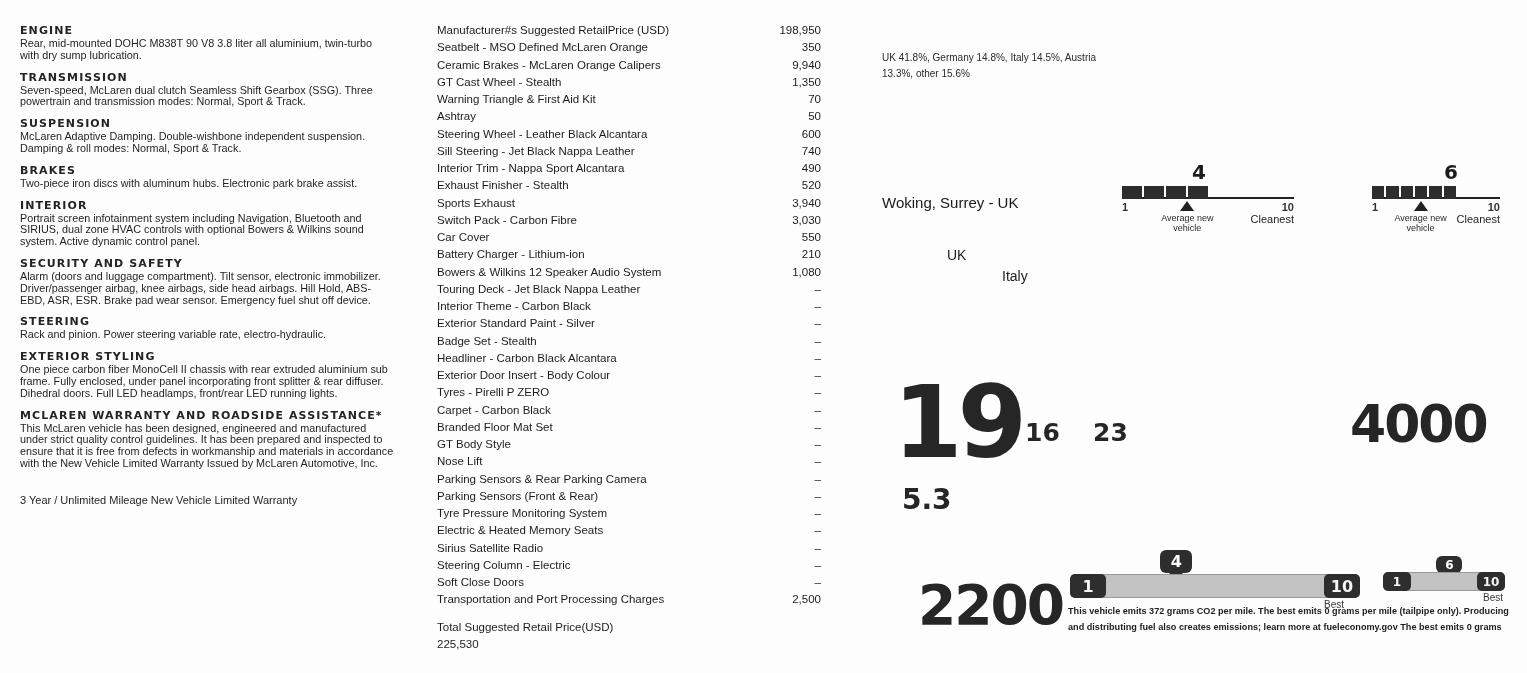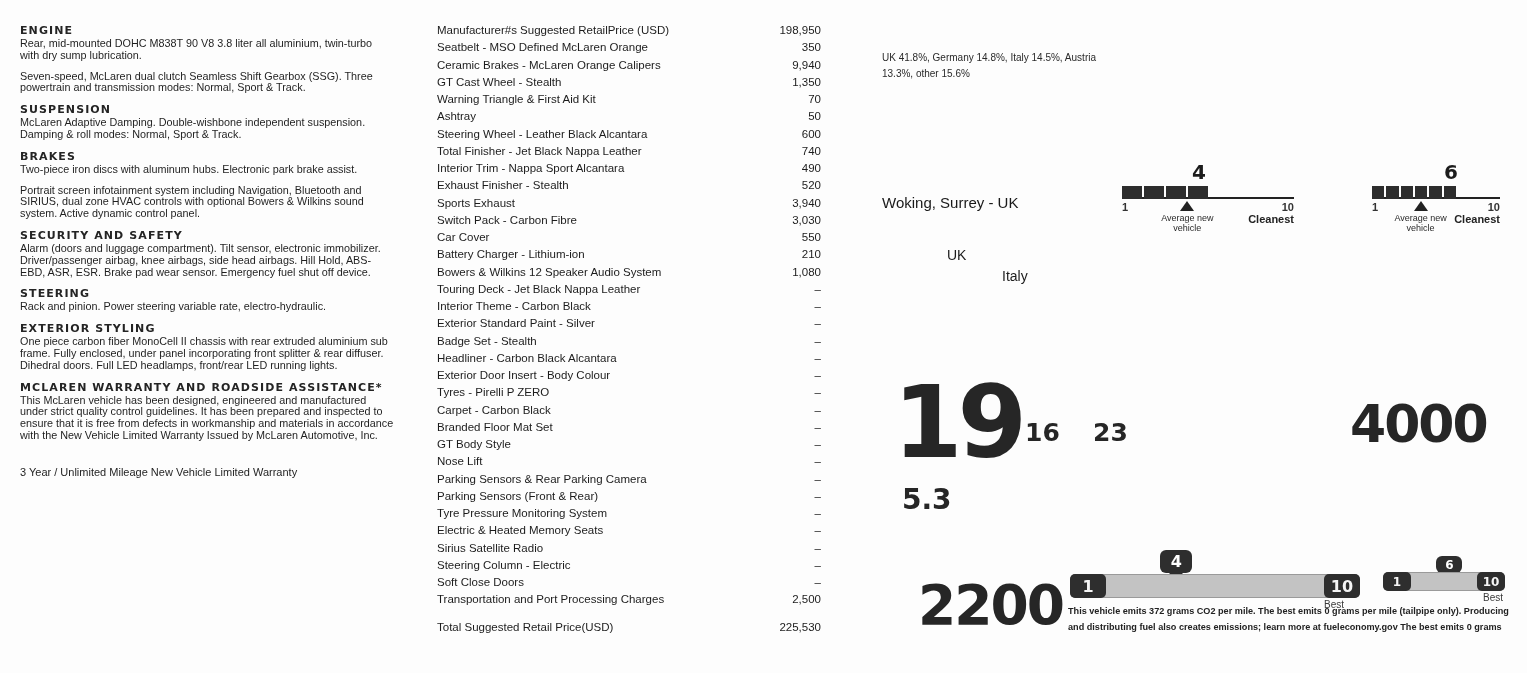--- a/index.html
+++ b/index.html
@@ -15,21 +15,21 @@
     font-family:"DejaVu Sans", sans-serif; font-size:11px; font-weight:700;
     letter-spacing:1.1px; color:#242424; margin-bottom:1px;
   }
   .spec-body { font-size:10.8px; line-height:11.8px; color:#1f1f1f; }
   .warranty-note { margin-top:24px; font-size:11px; color:#1f1f1f; }
   
   .col-mid { position:absolute; left:437px; top:22px; width:384px; }
   .price-row { display:flex; justify-content:space-between; height:17.25px; }
   .price-label { font-size:11.5px; line-height:17.25px; white-space:nowrap; }
   .price-value { font-size:11.5px; line-height:17.25px; text-align:right; }
-  .price-total { display:flex; justify-content:space-between; margin-top:10px; }
+  .price-total { display:flex; justify-content:space-between; margin-top:10px;flex-direction:column; }
   .price-total span { font-size:11.5px; line-height:17px; }
   
   .abs { position:absolute; }
   .market-share { left:882px; top:50px; width:240px; font-size:10px; line-height:16px; color:#2a2a2a; }
   .assembly { left:882px; top:194px; font-size:15px; color:#1a1a1a; }
   .country-uk { left:947px; top:247px; font-size:14px; }
   .country-italy { left:1002px; top:268px; font-size:14px; }
   .big-num { font-family:"DejaVu Sans", sans-serif; font-weight:700; color:#262626; }
   .mpg-main { left:893px; top:380px; font-size:100px; line-height:0.85; letter-spacing:-5px; }
   .mpg-city { left:1025px; top:418px; font-size:25px; }
@@ -45,21 +45,21 @@
   .scale .bar { position:absolute; top:24px; left:0; right:0; height:15px; }
   .scale .bar .line { position:absolute; left:0; right:0; bottom:0; height:2px; background:#222; }
   .scale .sq { position:absolute; bottom:0; background:#2d2d2d; }
   .scale .minmax { position:absolute; top:41px; left:0; right:0; display:flex; justify-content:space-between;
                    font-size:11px; font-weight:700; color:#333; }
   .scale .tri { position:absolute; top:41px; left:38%; transform:translateX(-50%);
                 width:0; height:0; border-left:7px solid transparent; border-right:7px solid transparent;
                 border-bottom:10px solid #222; }
   .scale .avg { position:absolute; top:53px; left:38%; width:70px; margin-left:-35px;
                 font-size:9px; line-height:10px; text-align:center; color:#2a2a2a; }
-  .scale .clean { position:absolute; top:53px; right:0; font-size:11px; font-weight:700; color:#222; }
+  .scale .clean { position:absolute; top:53px; right:0; font-size:11px; font-weight:400; color:#222; }
   
   .bbar { position:absolute; }
   .bbar-1 { left:1070px; top:550px; width:290px; height:58px; }
   .bbar-2 { left:1383px; top:556px; width:122px; height:48px; }
   .bbar .track { position:absolute; left:0; right:0; background:#c3c3c3; border-radius:6px;
                  box-shadow:inset 0 0 0 1px #9a9a9a; }
   .bbar-1 .track { top:24px; height:24px; }
   .bbar-2 .track { top:16px; height:19px; }
   .bbar .endbox { position:absolute; top:0; height:100%; background:#2e2e2e; border-radius:5px;
                   color:#f5f5f5; font-weight:700; display:flex; align-items:center; justify-content:center;
@@ -84,31 +84,33 @@
 
 <div class="page">
 
   <div class="col-left">
     <div id="specs">
         <div class="spec-section">
           <div class="spec-heading">ENGINE</div>
           <div class="spec-body">Rear, mid-mounted DOHC M838T 90 V8 3.8 liter all aluminium, twin-turbo with dry sump lubrication.</div>
         </div>
         <div class="spec-section">
+          <div class="spec-heading">TRANSMISSION</div>
           <div class="spec-body">Seven-speed, McLaren dual clutch Seamless Shift Gearbox (SSG). Three powertrain and transmission modes: Normal, Sport &amp; Track.</div>
         </div>
         <div class="spec-section">
           <div class="spec-heading">SUSPENSION</div>
           <div class="spec-body">McLaren Adaptive Damping. Double-wishbone independent suspension. Damping &amp; roll modes: Normal, Sport &amp; Track.</div>
         </div>
         <div class="spec-section">
           <div class="spec-heading">BRAKES</div>
           <div class="spec-body">Two-piece iron discs with aluminum hubs. Electronic park brake assist.</div>
         </div>
         <div class="spec-section">
+          <div class="spec-heading">INTERIOR</div>
           <div class="spec-body">Portrait screen infotainment system including Navigation, Bluetooth and SIRIUS, dual zone HVAC controls with optional Bowers &amp; Wilkins sound system. Active dynamic control panel.</div>
         </div>
         <div class="spec-section">
           <div class="spec-heading">SECURITY AND SAFETY</div>
           <div class="spec-body">Alarm (doors and luggage compartment). Tilt sensor, electronic immobilizer. Driver/passenger airbag, knee airbags, side head airbags. Hill Hold, ABS-EBD, ASR, ESR. Brake pad wear sensor. Emergency fuel shut off device.</div>
         </div>
         <div class="spec-section">
           <div class="spec-heading">STEERING</div>
           <div class="spec-body">Rack and pinion. Power steering variable rate, electro-hydraulic.</div>
         </div>
@@ -148,21 +150,21 @@
         </div>
         <div class="price-row">
           <span class="price-label">Ashtray</span>
           <span class="price-value">50</span>
         </div>
         <div class="price-row">
           <span class="price-label">Steering Wheel - Leather Black Alcantara</span>
           <span class="price-value">600</span>
         </div>
         <div class="price-row">
-          <span class="price-label">Total Finisher - Jet Black Nappa Leather</span>
+          <span class="price-label">Sill Steering - Jet Black Nappa Leather</span>
           <span class="price-value">740</span>
         </div>
         <div class="price-row">
           <span class="price-label">Interior Trim - Nappa Sport Alcantara</span>
           <span class="price-value">490</span>
         </div>
         <div class="price-row">
           <span class="price-label">Exhaust Finisher - Stealth</span>
           <span class="price-value">520</span>
         </div>

